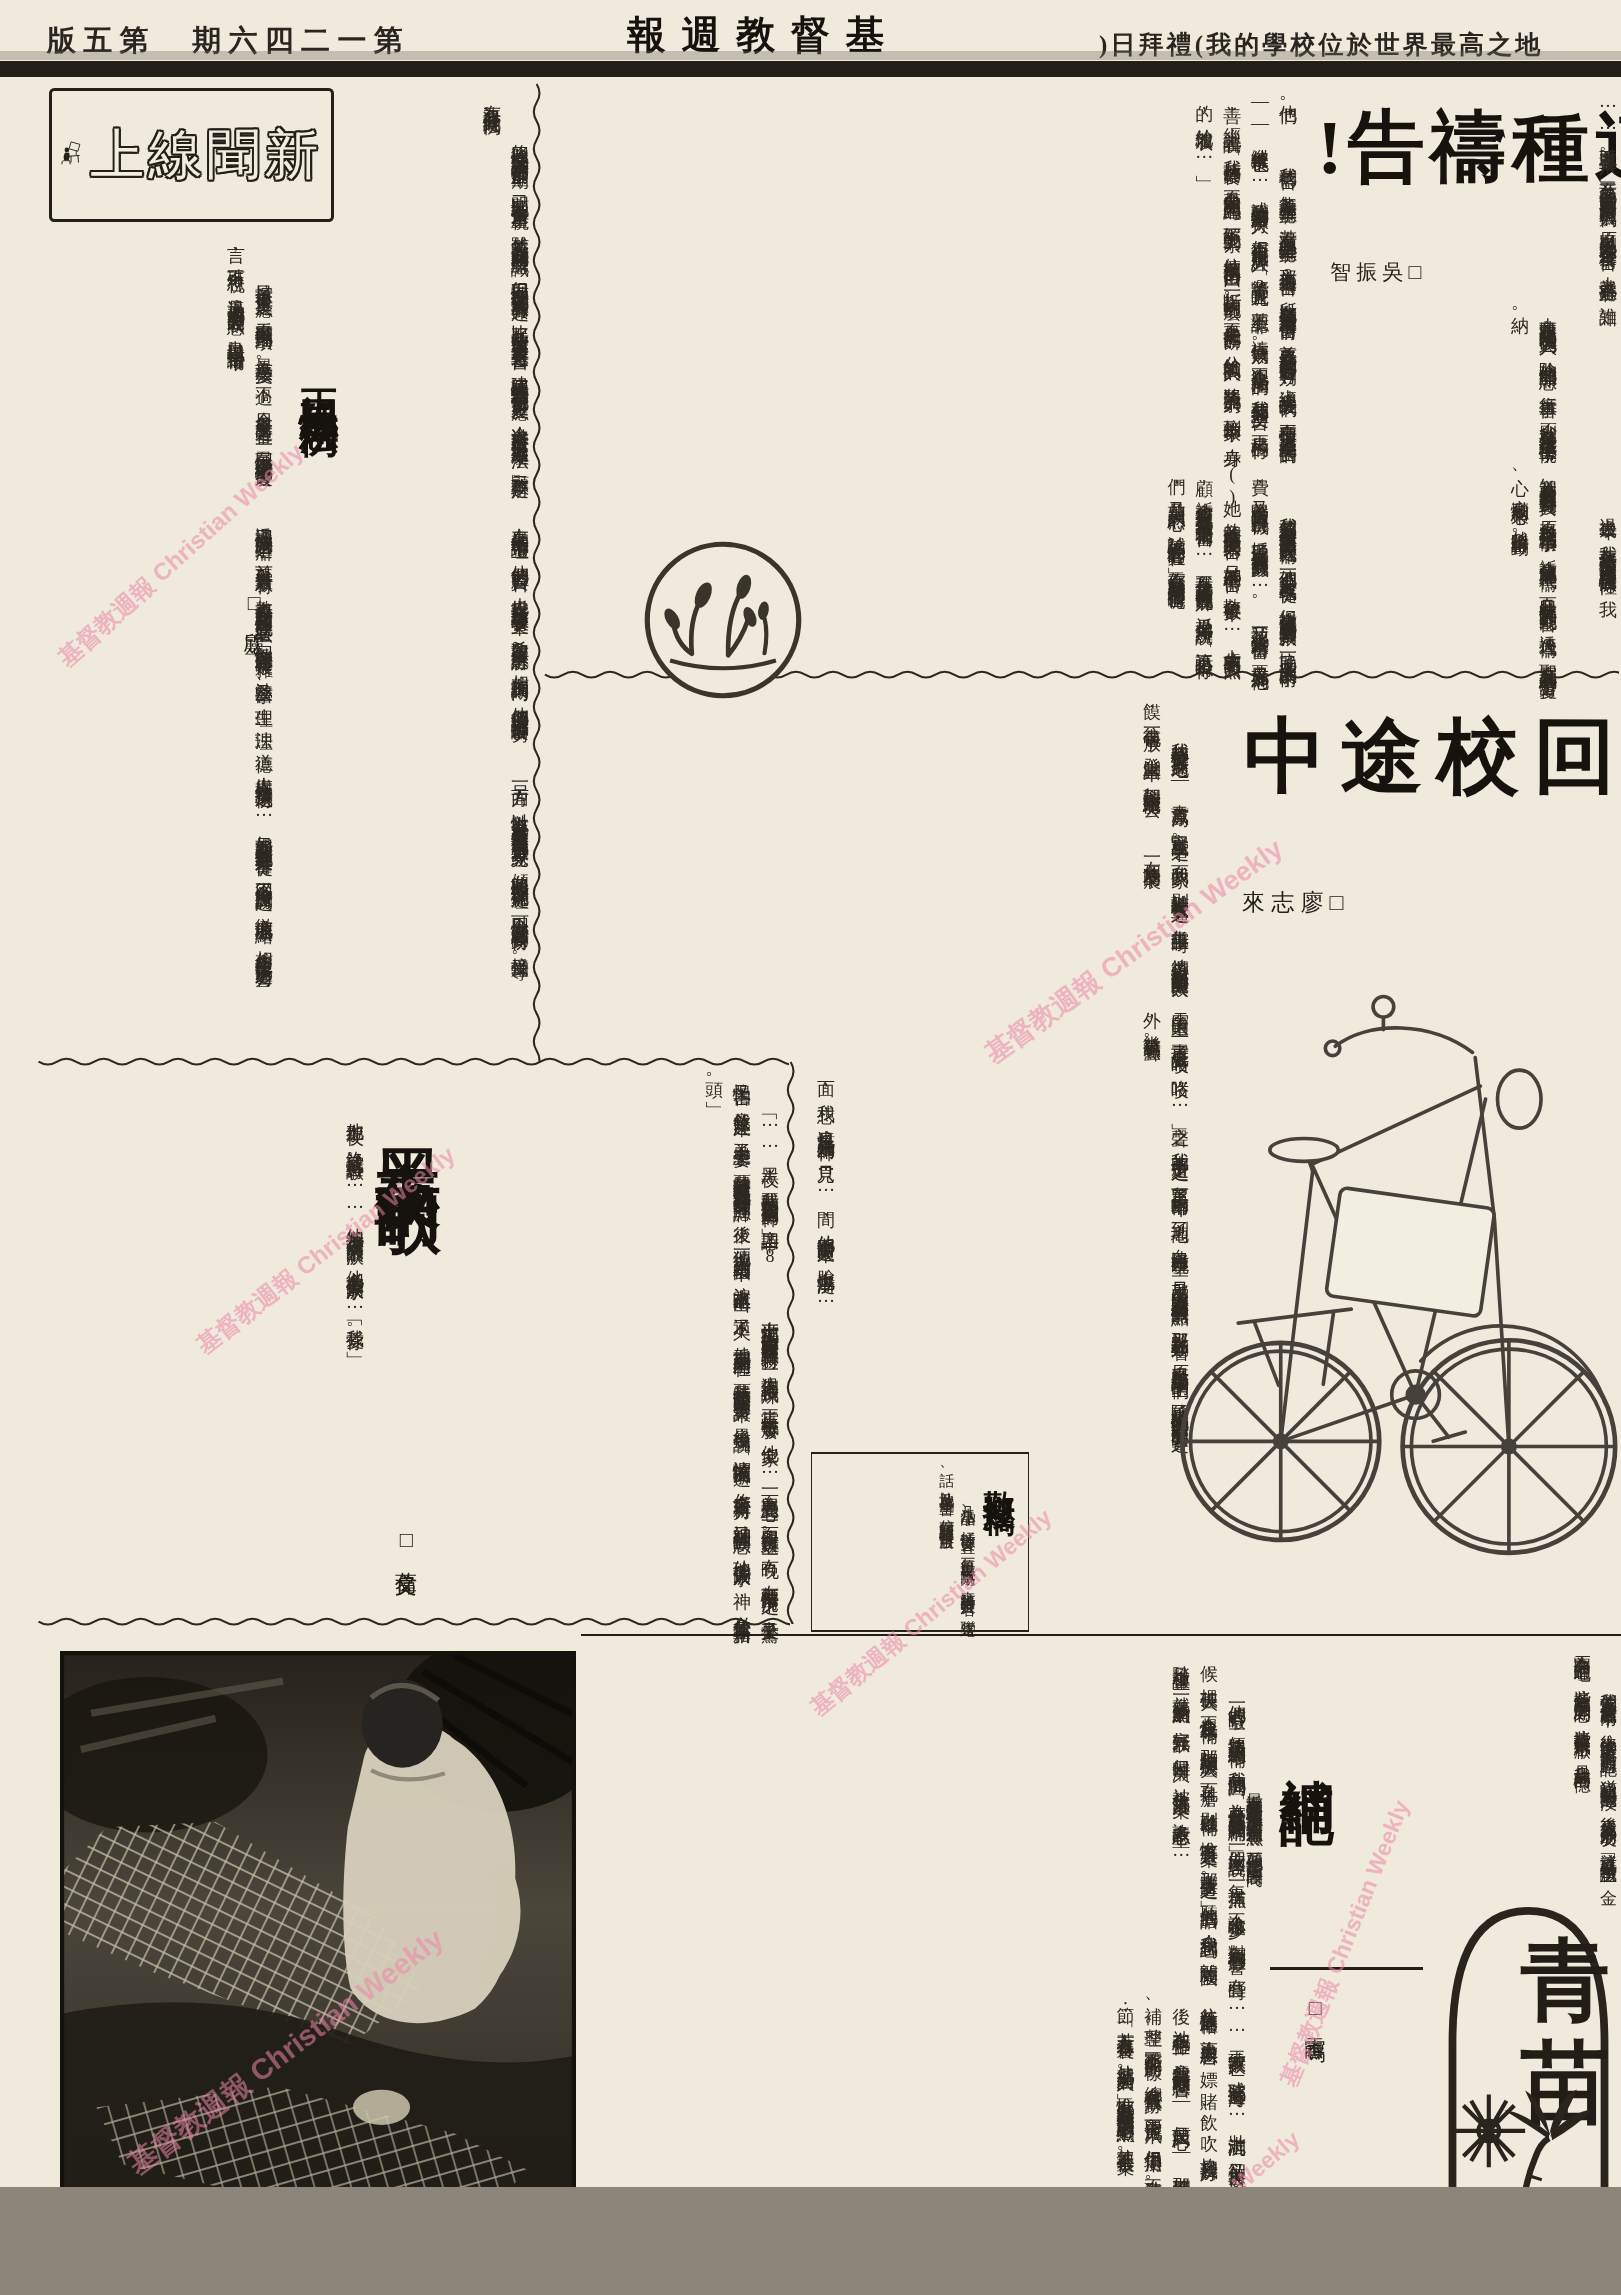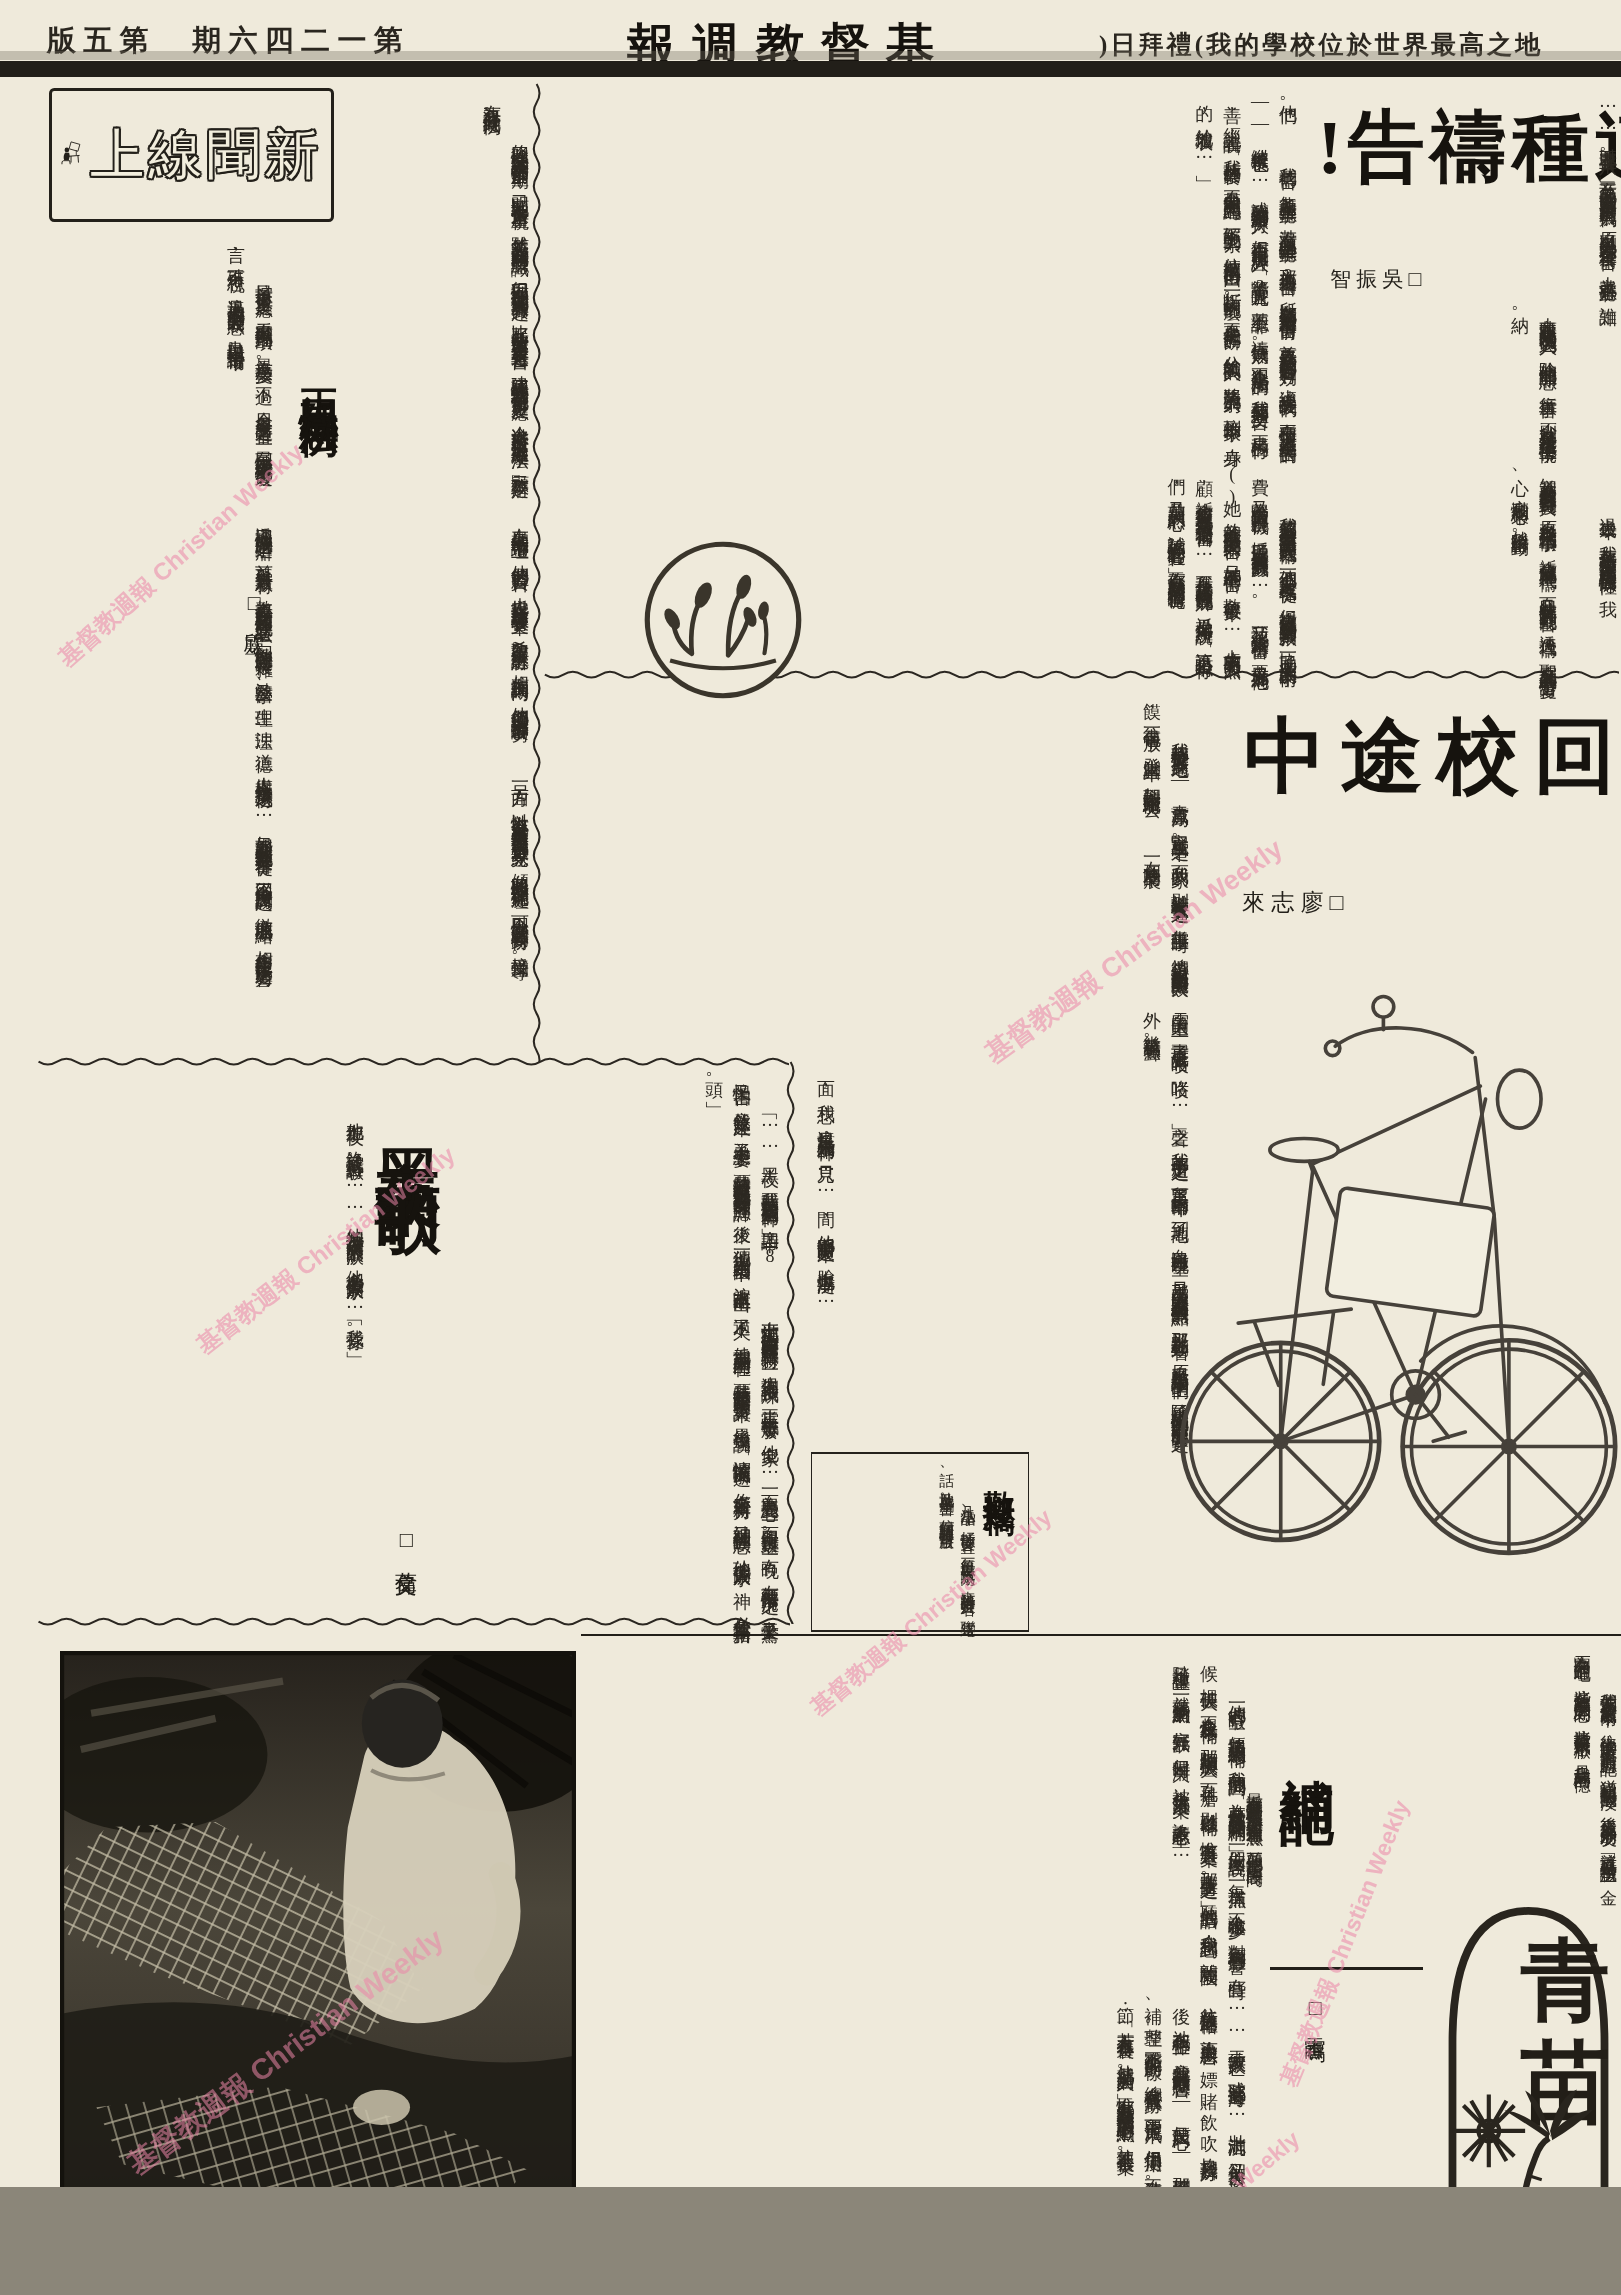--- a/index.html
+++ b/index.html
@@ -18,27 +18,27 @@
   text-shadow:-2.1px 0 #23201a,2.1px 0 #23201a,0 -2.1px #23201a,0 2.1px #23201a,-1.6px -1.6px #23201a,1.6px 1.6px #23201a,1.6px -1.6px #23201a,-1.6px 1.6px #23201a}
 .rule{background:#221f19}
 svg{display:block}
 </style>
 </head>
 <body>
 
 <div id="page">
 
   <div class="abs rtl" style="left:47px;top:21px;font-size:29px;font-weight:700;letter-spacing:7.3px">版五第　期六四二一第</div>
-  <div class="abs rtl hl" style="left:627px;top:14px;font-size:49px;letter-spacing:15.6px">報週教督基</div>
+  <div class="abs rtl hl" style="left:627px;top:8px;font-size:39px;letter-spacing:15.6px">報週教督基</div>
   <div class="abs rtl" style="left:1099px;top:28px;font-size:25px;font-weight:700;letter-spacing:3.1px">)日拜禮(我的學校位於世界最高之地</div>
   <div class="abs" style="left:0;top:51px;width:1622px;height:9.3px;background:rgba(116,110,95,.35)"></div>
   <div class="abs rule" style="left:0;top:61px;width:1622px;height:15.6px"></div>
 
   <div class="abs rtl hl" style="left:1317px;top:96px;font-size:77px;letter-spacing:5.2px">!告禱種這</div>
-  <div class="abs rtl byline" style="left:1330px;top:265px;letter-spacing:5.2px">智振吳□</div>
+  <div class="abs rtl byline" style="left:1330px;top:258px;letter-spacing:5.2px">智振吳□</div>
 
   <div class="abs v body-txt" style="left:1565px;top:91px;width:56px;height:358px">……以賽亞書五十八。」章三至九節的主要內容是辨別禁食的眞與僞。原來以色列人以為實行了禁食禱告,上帝就必垂聽,誰知</div>
   <div class="abs v body-txt" style="left:1565px;top:464px;width:56px;height:207px">　　過去幾年,我在教會祈禱會中深深體會到這種禱告的震憾性,我</div>
   <div class="abs v body-txt" style="left:1317px;top:303px;width:244px;height:144px">上帝藉以賽亞先知曉喻以色列人,除非他們離開罪惡,廣行善事,否則就算禁食祈禱也不能使上帝悅納。</div>
   <div class="abs v body-txt" style="left:1317px;top:464px;width:244px;height:207px">知道為甚麼教友及教會得到復興。原來每次我列出代禱事項,祈禱會的兄姊不單代禱,而且往往有實際的行動配合。透過代禱,聖靈在兄姊們心中孕育出愛心、哀慟和信心來,然後附諸行動。</div>
   <div class="abs v body-txt" style="left:596px;top:91px;width:705px;height:357px">他們。　　我們禱告,無非希望上帝垂聽,若沒有信心認定上帝垂聽,那為何還要禱告?所以在我們弄清楚為何事禱告前,首先要弄清楚我們的禱告是否有効。上述經文提醒我們,在兩種情況之下上帝是不聽禱告的——縱使禁食也不……或許我們沒有用拳頭打人,但有否使出無形脚絆人,「篤背脊」害人呢?若不認罪,禱告便無効。不犯罪是消極的,我們要如經文所言,更積極的行善,經上記着說:「我所揀的禁食,不是要鬆開兇惡的繩,解下軛上的索,使被欺壓的得自由,折斷一切的軛麼。不是要把你的餅,分給飢餓的人,將飄流的窮人,接到你家中,赤身的,給他衣服……」</div>
   <div class="abs v body-txt" style="left:669px;top:464px;width:632px;height:207px">　　我們曾經為着很多經濟上有困難的家庭代禱,他們不一定是教友或信徒,但祈禱會的兄姊發動的集資捐款,協助了一些病人龐大的手術費,又為腎病人購買「洗腎機」,援助了寡婦孤兒最艱難的歲月……。我又記得一些人來祈禱會,要求兄姊為他(她)的意外或病重垂危的家人禱告,兄姊們不單禱告,散會後數十……十歲大的兒子無人照顧,祈禱會後有四名兄姊輪值為這小子義務補習……我不是故意褒揚祈禱會的兄姊,祇是如保羅所說:「這話不是吩咐你們,乃是藉別人的熱心,試驗你們愛心的實在。」你有否感動參與我們這種禱告呢?</div>
 
   <svg class="abs" style="left:640px;top:537px;z-index:3" width="166" height="166" viewBox="0 0 320 320">
     <circle cx="160" cy="160" r="146" fill="#efeadb" stroke="#3a352b" stroke-width="10"></circle>

